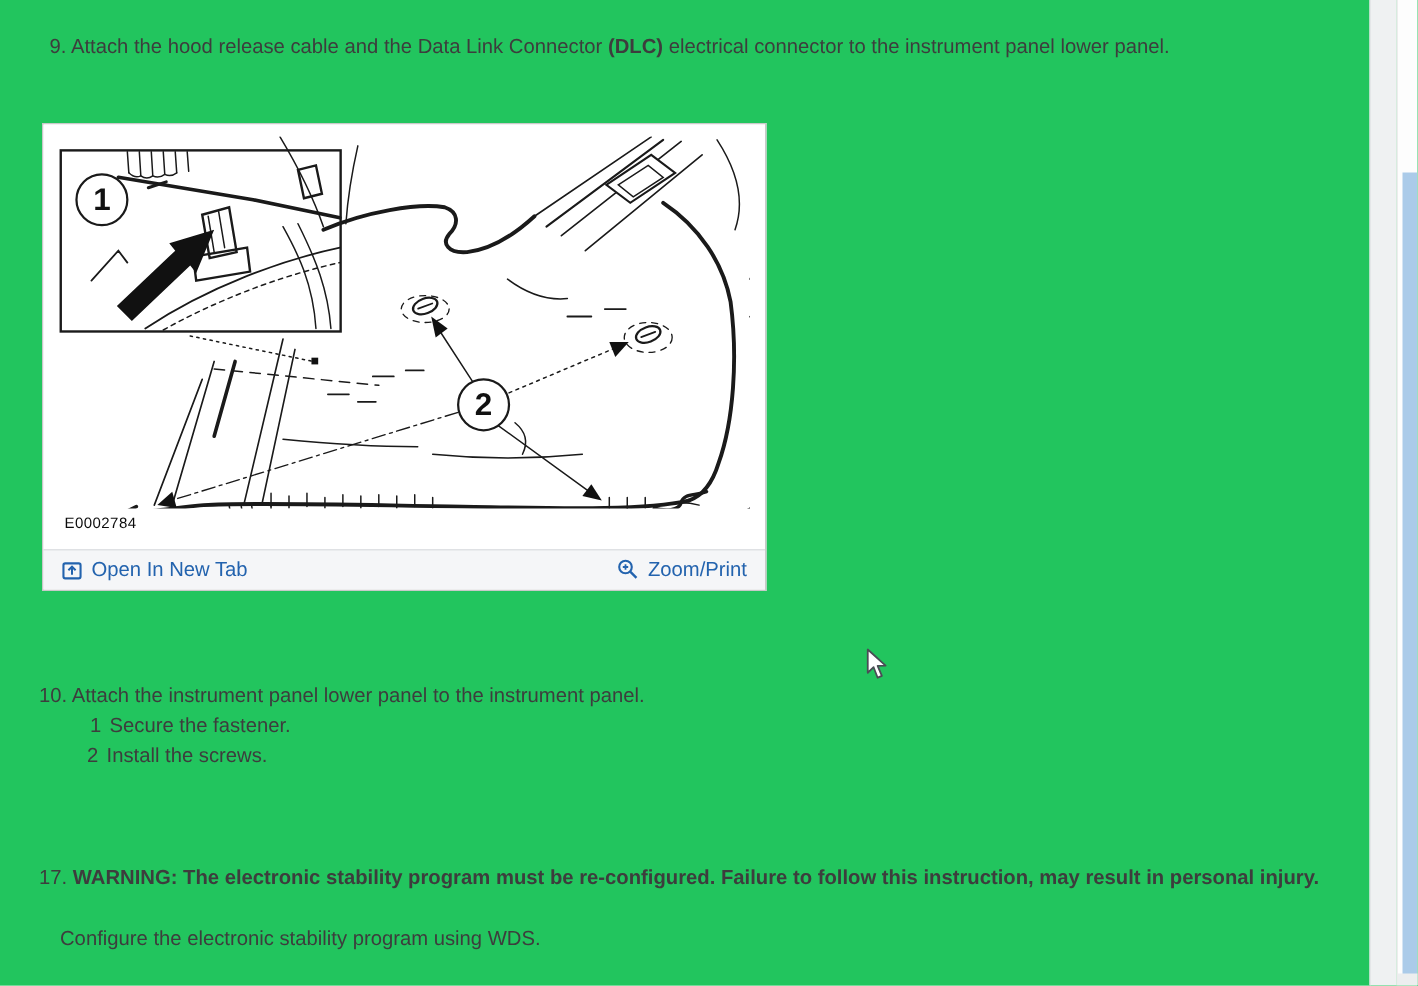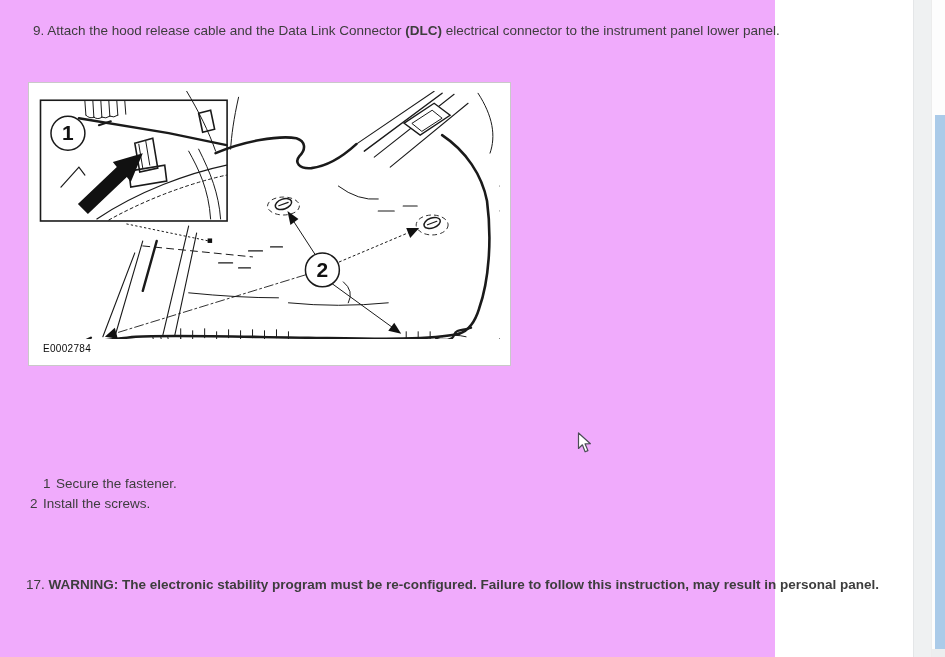--- a/index.html
+++ b/index.html
@@ -3,21 +3,21 @@
 <meta charset="utf-8">
 <style>
   * { margin:0; padding:0; box-sizing:border-box; }
   html,body { width:945px; height:657px; overflow:hidden; }
   body {
     font-family:"Liberation Sans", sans-serif;
     background:#ffffff;
     color:#3d3d3d;
     position:relative;
   }
-  .stage { position:absolute; inset:0; width:775px; height:657px; background:#f0abfc; }
+  .stage { position:absolute; inset:0; width:945px; height:657px; background:#22c55e; }
 
   .para { position:absolute; font-size:13.5px; color:#3d3d3d; white-space:nowrap; }
   .b { font-weight:bold; }
 
   
   .figure-card {
     position:absolute; left:28px; top:82px; width:483px;
     border:1px solid #c9c9c9; background:#fff;
   }
   .figure-body { padding:8px 10px 2px 10px; background:#fff; }
@@ -154,35 +154,58 @@
             <path d="M120,251 Q116,260 114,246 M127,251 Q124,260 122,246 M134,251 Q131,260 129,246"></path>
             <path d="M142,250 V247 M142,250 v-2"></path>
             <path d="M142,247 v-9 M154,248 v-8 M166,247 v-9 M178,248 v-7 M190,247 v-8 M202,248 v-8 M214,247 v-8 M226,248 v-8 M238,247 v-8 M250,248 v-7"></path>
             <path d="M368,248 v-7 M380,249 v-8 M392,248 v-7"></path>
             <path d="M404,246 Q416,243 428,246 M420,254 C440,258 455,252 462,248"></path>
           </g>
         </g>
       </svg>
       <div class="figure-caption">E0002784</div>
     </div>
-  </div>
-
-  <div class="para" style="left:43px; top:476px;">
+    <div class="figure-footer">
+      <a class="link">
+        <span>
+          <svg width="14" height="14" viewBox="0 0 14 14" fill="none" stroke="#2363ae" stroke-width="1.4">
+            <rect x="1.3" y="2.6" width="11.4" height="10" rx="1.2"></rect>
+            <path d="M7,10.2 V5.2 M4.6,7.2 L7,4.8 L9.4,7.2" stroke-width="1.3"></path>
+          </svg>
+        </span>
+        <span>Open In New Tab</span>
+      </a>
+      <a class="link">
+        <span>
+          <svg width="15" height="15" viewBox="0 0 15 15" fill="none" stroke="#2363ae" stroke-width="1.4">
+            <circle cx="6" cy="6" r="4.2"></circle>
+            <path d="M9.3,9.3 L13.3,13.3" stroke-width="1.6"></path>
+            <path d="M6,4.2 V7.8 M4.2,6 H7.8" stroke-width="1.2"></path>
+          </svg>
+        </span>
+        <span>Zoom/Print</span>
+      </a>
+    </div>
+  </div>
+
+  <div class="para" style="left:26px; top:456px;">10. Attach the instrument panel lower panel to the instrument panel.</div>
+  <div class="para" style="left:60px; top:476px;">
     <span style="display:inline-block; width:13px;">1</span><span>Secure the fastener.</span>
   </div>
-  <div class="para" style="left:30px; top:496px;">
+  <div class="para" style="left:58px; top:496px;">
     <span style="display:inline-block; width:13px;">2</span><span>Install the screws.</span>
   </div>
 
 
   <div class="para" style="left:26px; top:577px;">
     <span>17.</span>
-    <span class="b">WARNING: The electronic stability program must be re-configured. Failure to follow this instruction, may result in personal panel.</span>
-  </div>
-
+    <span class="b">WARNING: The electronic stability program must be re-configured. Failure to follow this instruction, may result in personal injury.</span>
+  </div>
+
+  <div class="para" style="left:40px; top:618px;">Configure the electronic stability program using WDS.</div>
 
   <div class="inner-gutter"></div>
   <div class="outer-scrollbar">
     <div class="outer-thumb"></div>
     <div class="outer-cap"></div>
   </div>
 
   <div class="cursor">
     <svg width="15" height="22" viewBox="0 0 15 22">
       <path d="M1.5,1 L1.5,16.5 L5.4,12.8 L8.1,19.8 L10.9,18.6 L8.1,11.9 L13.4,11.7 Z" fill="#ffffff" stroke="#4a4d55" stroke-width="1.2" stroke-linejoin="round"></path>

